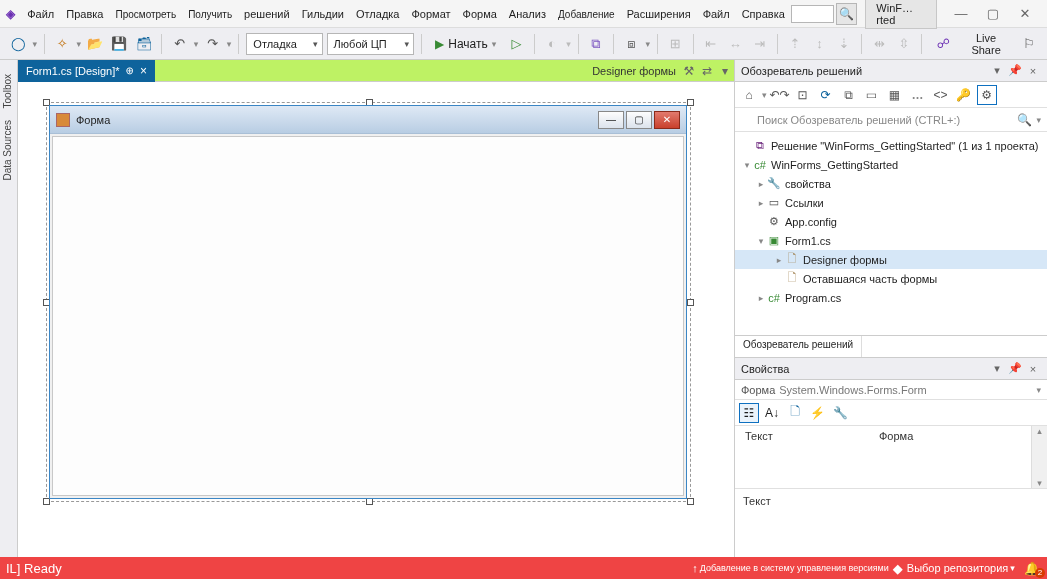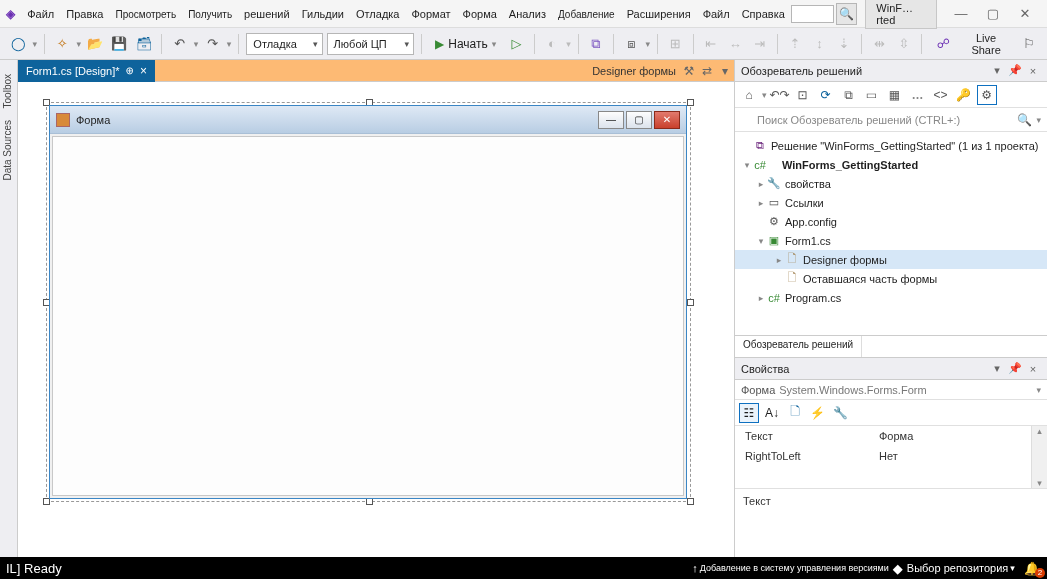--- a/index.html
+++ b/index.html
@@ -30,21 +30,21 @@
 
 
 .main { display: flex; height: calc(100% - 28px - 32px - 22px); }
 
 
 .left-tabs { width: 18px; background: #eeeef2; border-right: 1px solid #ccc; padding-top: 8px; }
 .left-tabs .vtab { writing-mode: vertical-rl; transform: rotate(180deg); font-size: 10px; padding: 6px 2px; color: #444; }
 
 
 .center { flex: 1; display: flex; flex-direction: column; border-right: 1px solid #ccc; }
-.doc-tab-row { height: 22px; display: flex; align-items: center; background: #fdba74; border-bottom: 1px solid #ccc; }
+.doc-tab-row { height: 22px; display: flex; align-items: center; background: #bef264; border-bottom: 1px solid #ccc; }
 .doc-tab { background: #0e639c; color: #fff; padding: 3px 8px; display: flex; align-items: center; gap: 6px; font-size: 11px; height: 22px; }
 .doc-tab .pin { font-size: 10px; }
 .doc-tab .close { font-size: 12px; }
 .doc-tab-row .flex { flex: 1; }
 .doc-tab-row .right-label { font-size: 11px; color: #333; padding: 0 4px; }
 .doc-tab-row .mini-icon { width: 18px; text-align: center; color: #666; font-size: 12px; }
 
 .design-surface { flex: 1; background: #fff; position: relative; padding: 20px 28px; }
 .outer-sel { border: 1px dashed #999; position: relative; width: 645px; height: 400px; }
 .form-window { position: absolute; top: 2px; left: 2px; width: 638px; height: 394px; background: #f0f0f0; border: 1px solid #3b86c5; }
@@ -74,21 +74,21 @@
 
 .se-search { height: 24px; display: flex; align-items: center; padding: 0 6px; border-bottom: 1px solid #e0e0e0; }
 .se-search .txt { flex: 1; font-size: 11px; color: #888; margin-left: 16px; }
 .se-search .mag { color: #0e639c; }
 
 .tree { flex: 1; overflow: auto; padding: 4px 0; }
 .tree .row { display: flex; align-items: center; height: 19px; padding-left: 6px; font-size: 11px; }
 .tree .arrow { width: 12px; display: inline-flex; justify-content: center; color: #888; font-size: 9px; }
 .tree .ic { width: 14px; height: 14px; display: inline-flex; align-items: center; justify-content: center; margin-right: 4px; font-size: 11px; }
 .tree .ic.purple{color:#68217a}.tree .ic.cs{color:#388a34}.tree .ic.wr{color:#555}.tree .ic.doc{color:#a08050}
-.tree .bold { font-weight: bold; margin-left: 11px; }
+.tree .bold { font-weight: normal; }
 .tree .indent0{padding-left:6px}.tree .indent1{padding-left:20px}.tree .indent2{padding-left:38px}
 .tree .sel { background: #d6e7f7; }
 
 .se-tabs { height: 22px; display: flex; border-top: 1px solid #ccc; font-size: 10px; }
 .se-tabs .tab { padding: 3px 8px; border-right: 1px solid #ddd; }
 .se-tabs .tab.active { background: #f9f3e5; border-top: 1px solid #c9b37e; margin-top: -1px; }
 
 .props { display: flex; flex-direction: column; border-top: 1px solid #ccc; height: 200px; }
 .props-head { height: 22px; background: #eeeef2; display: flex; align-items: center; padding: 0 6px; font-size: 11px; border-bottom: 1px solid #ccc; }
 .props-head .flex{flex:1}
@@ -109,21 +109,21 @@
 .props-grid .prow { display: flex; height: 20px; font-size: 11px; align-items: center; }
 .props-grid .pname { width: 144px; padding-left: 10px; color: #333; }
 .props-grid .pval { flex: 1; color: #333; }
 .props-grid .scr { position: absolute; right: 0; top: 0; bottom: 0; width: 16px; background: #f0f0f0; border-left: 1px solid #ddd; display: flex; flex-direction: column; align-items: center; justify-content: space-between; font-size: 9px; color: #888; }
 
 .props-help { padding: 6px 8px; border-top: 1px solid #e0e0e0; font-size: 11px; }
 .props-help .h1 { color: #333; margin-bottom: 2px; }
 .props-help .h2 { color: #666; }
 
 
-.status { position: absolute; bottom: 0; left: 0; right: 0; height: 22px; background: #000000; color: #fff; display: flex; align-items: center; padding: 0 6px; font-size: 13px; }
+.status { position: absolute; bottom: 0; left: 0; right: 0; height: 22px; background: #ef4444; color: #fff; display: flex; align-items: center; padding: 0 6px; font-size: 13px; }
 .status .flex{flex:1}
 .status .small{font-size:9px}
 .status .bell{position:relative}
 .status .bell .badge{position:absolute;bottom:-2px;right:-4px;background:#d83b01;width:10px;height:10px;border-radius:50%;font-size:8px;display:flex;align-items:center;justify-content:center}
 </style>
 </head>
 <body>
 
 <div class="titlebar">
   <span class="vs-logo">◈</span>
@@ -347,24 +347,20 @@
         <div class="pic" style="color:#0e639c">🗋</div>
         <div class="pic bolt">⚡</div>
         <div class="pic wrench">🔧</div>
       </div>
       <div class="props-grid" id="props-grid">
 
       <div class="prow">
             <div class="pname">Текст</div>
             <div class="pval">Форма</div>
           </div>
-          <div class="prow">
-            <div class="pname">RightToLeft</div>
-            <div class="pval">Нет</div>
-          </div>
           <div class="scr">
             <span>▴</span>
             <span>▾</span>
           </div>
         </div>
       <div class="props-help">
         <div class="h1">Текст</div>
       </div>
     </div>
   </div>

